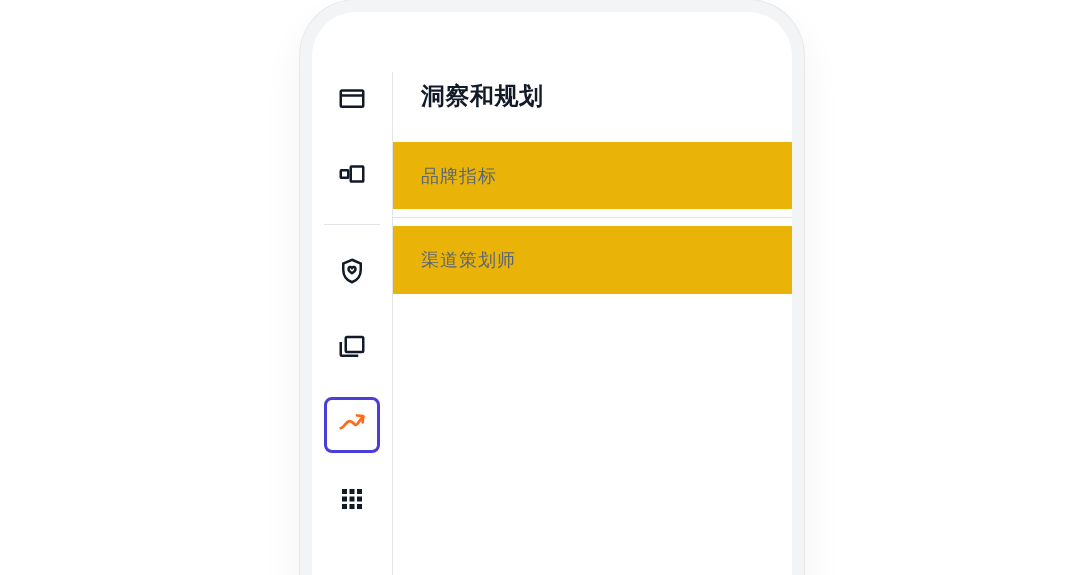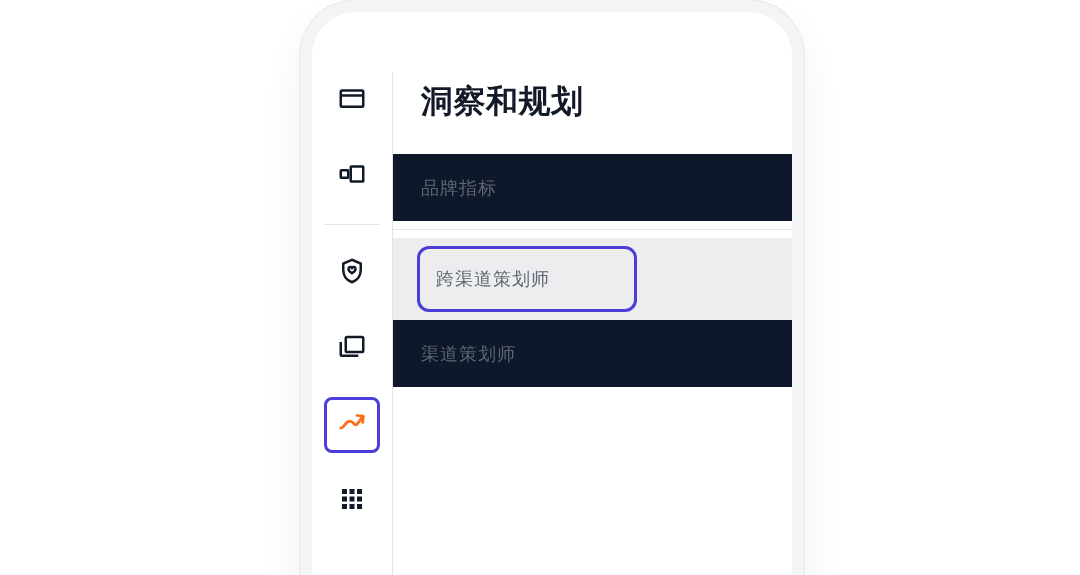--- a/index.html
+++ b/index.html
@@ -98,34 +98,34 @@
   
   .panel {
     flex: 1;
     padding: 0 0 0 0;
     border-left: 1px solid var(--divider);
     display: flex;
     flex-direction: column;
   }
 
   .panel-title {
-    font-size: 32px;
+    font-size: 24px;
     font-weight: 800;
     color: var(--ink);
     padding: 8px 28px 30px 28px;
     letter-spacing: 0.5px;
     margin: 0;
   }
 
   .menu-item {
     font-size: 18px;
     color: var(--ink-muted);
     padding: 22px 28px;
     line-height: 1.3;
-    background: #0f172a;
+    background: #eab308;
     letter-spacing: 1px;
   }
   .section-divider {
     height: 1px;
     background: var(--divider);
     margin: 8px 0 8px 0;
   }
 
   .menu-item.highlighted-wrap {
     padding: 0 24px;
@@ -239,23 +239,20 @@
         </nav>
 
         <section class="panel">
           <h1 class="panel-title">洞察和规划</h1>
 
           <div class="menu-item">品牌指标</div>
 
 
           <div class="section-divider"></div>
 
-          <div class="menu-item highlighted-wrap">
-            <span class="pill">跨渠道策划师</span>
-          </div>
 
           <div class="menu-item">渠道策划师</div>
         </section>
 
       </div>
 
     </div>
   </div>
 
 </div>

